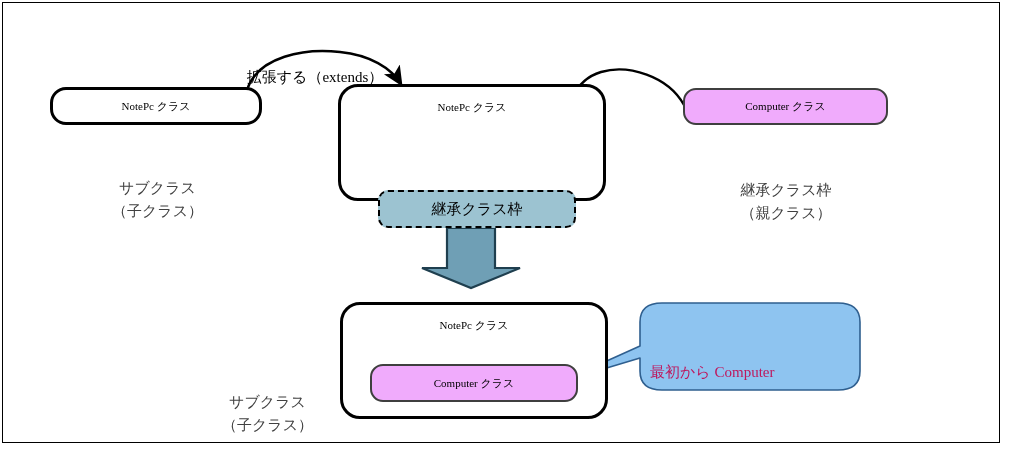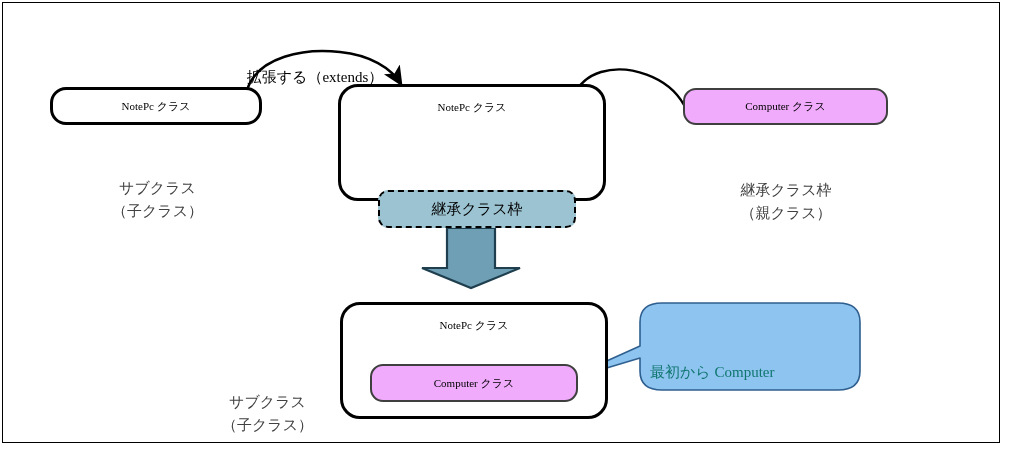--- a/index.html
+++ b/index.html
@@ -102,21 +102,21 @@
   .edge-label {
     position: absolute;
     text-align: center;
     color: #000000;
     white-space: nowrap;
   }
 
   
   .bubble-text {
     position: absolute;
-    color: #0f766e;
+    color: #be185d;
     line-height: 1.5;
     white-space: nowrap;
     text-align: left;
   }
 
   .f16 { font-size: 11px; }
   .f15 { font-size: 15px; margin-top: 43px; }
 </style>
 </head>
 <body>

